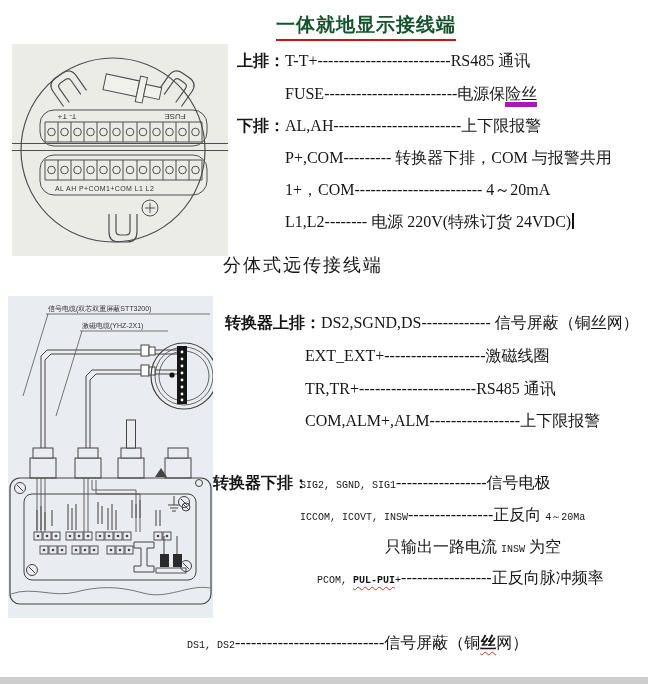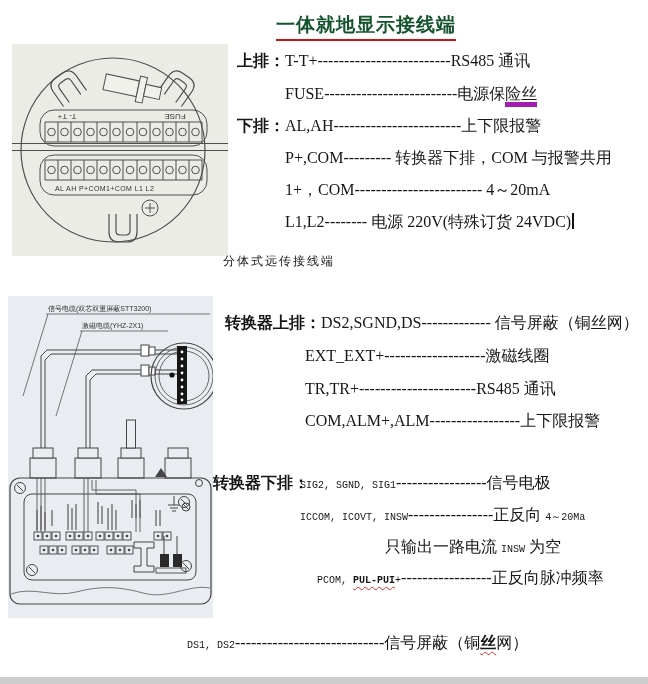--- a/index.html
+++ b/index.html
@@ -8,21 +8,21 @@
   .line{position:absolute;white-space:nowrap;font-size:16px;line-height:21px;}
   .lbl{font-weight:bold;display:inline-block;text-align:right;}
   .w52{width:52px}.w92{width:108px}.w87{width:87px}.w64{width:64px}
   .mono{font-family:"Liberation Mono","DejaVu Sans Mono",monospace;font-size:10px;}
   .dash{font-family:"Liberation Serif","DejaVu Serif",serif;font-size:16px;letter-spacing:0;}
   .sq{text-decoration:underline wavy #d93025 1px;text-underline-offset:3px;font-weight:bold;}
   .uthin{border-bottom:5px solid #a21caf;}
   .caret{display:inline-block;width:2px;height:16px;background:#111;vertical-align:-2px;margin-left:1px;}
   #title{position:absolute;left:276px;top:12px;font-size:19px;font-weight:bold;color:#14532d;
          border-bottom:2px solid #c81414;padding-bottom:1px;letter-spacing:1px;white-space:nowrap;}
-  #subtitle{position:absolute;left:223px;top:253px;font-size:12px;letter-spacing:2px;white-space:nowrap;}
+  #subtitle{position:absolute;left:223px;top:253px;font-size:18px;letter-spacing:2px;white-space:nowrap;}
   .diag{position:absolute;}
   #bottombar{position:absolute;left:0;top:677px;width:648px;height:7px;background:#cdcdcd;}
   svg text{font-family:"Liberation Sans","DejaVu Sans",sans-serif;}
 </style>
 </head>
 <body>
 
 <div id="page">
 
   <div id="title">一体就地显示接线端</div>

